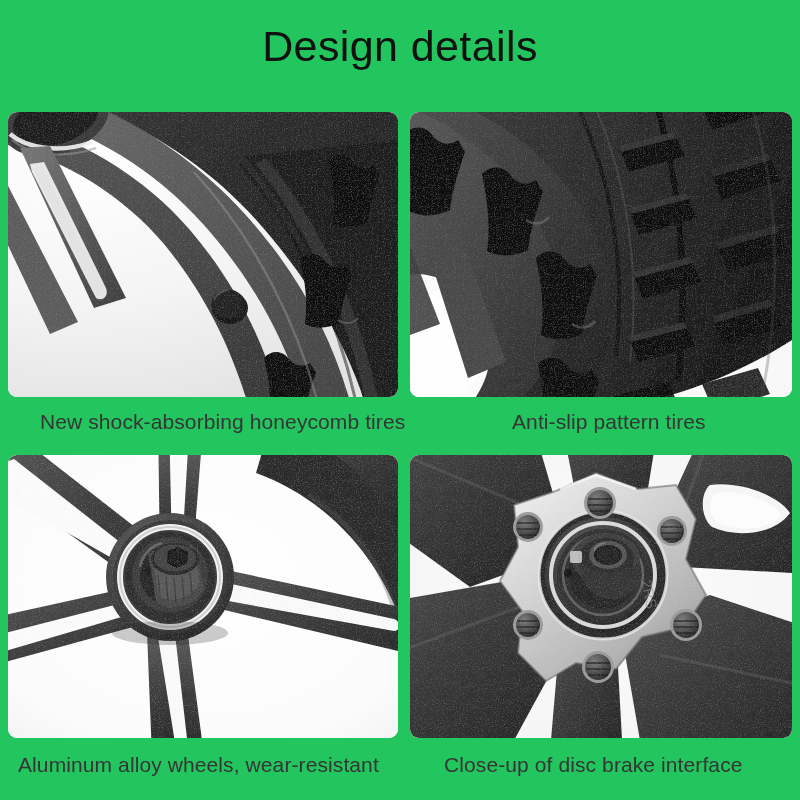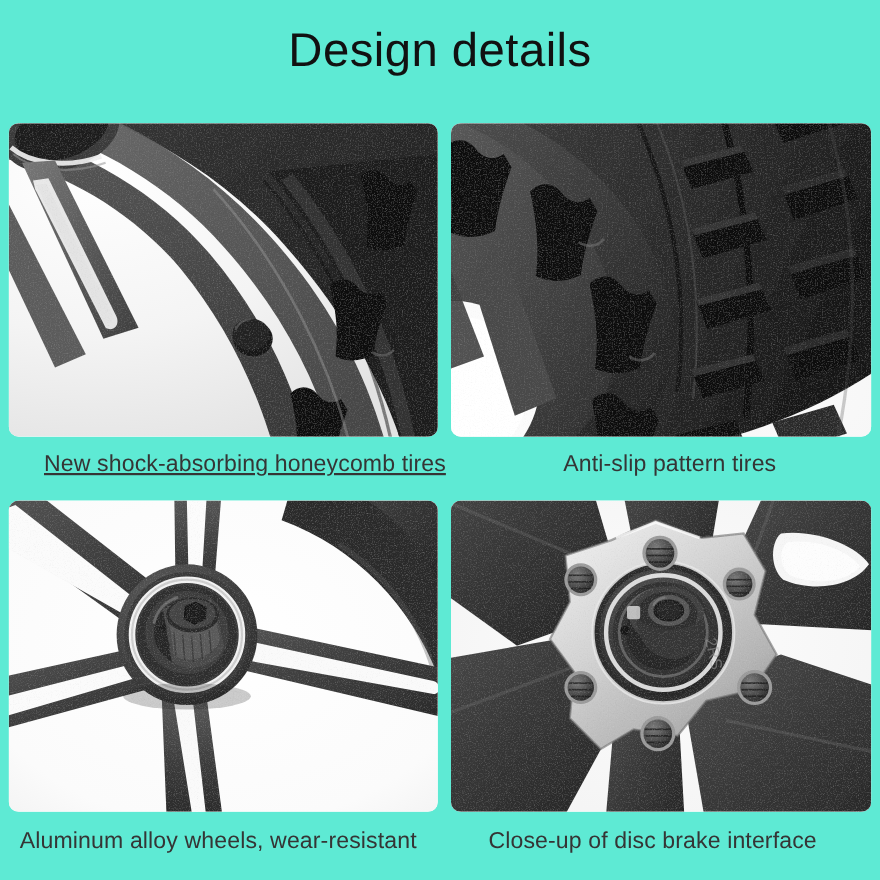--- a/index.html
+++ b/index.html
@@ -11,21 +11,21 @@
     width: 800px;
     height: 800px;
     overflow: hidden;
     font-family: "Liberation Sans", "DejaVu Sans", sans-serif;
     -webkit-font-smoothing: antialiased;
   }
   .page {
     position: relative;
     width: 800px;
     height: 800px;
-    background: #5eead4;
+    background: #22c55e;
   }
 
   
   .page-title {
     position: absolute;
     left: 0;
     top: 22px;
     width: 800px;
     text-align: center;
     font-size: 43px;
@@ -52,21 +52,21 @@
   
   .caption {
     position: absolute;
     font-size: 21px;
     font-weight: 400;
     color: #353535;
     letter-spacing: 0.1px;
     white-space: nowrap;
     line-height: 1.2;
   }
-  .cap-tl { left: 40px;  top: 409px; text-decoration: underline; }
+  .cap-tl { left: 40px;  top: 409px; }
   .cap-tr { left: 512px; top: 409px; }
   .cap-bl { left: 18px;  top: 752px; }
   .cap-br { left: 444px; top: 752px; }
 </style>
 </head>
 <body>
 
 <div class="page">
 
   <div class="page-title">Design details</div>

